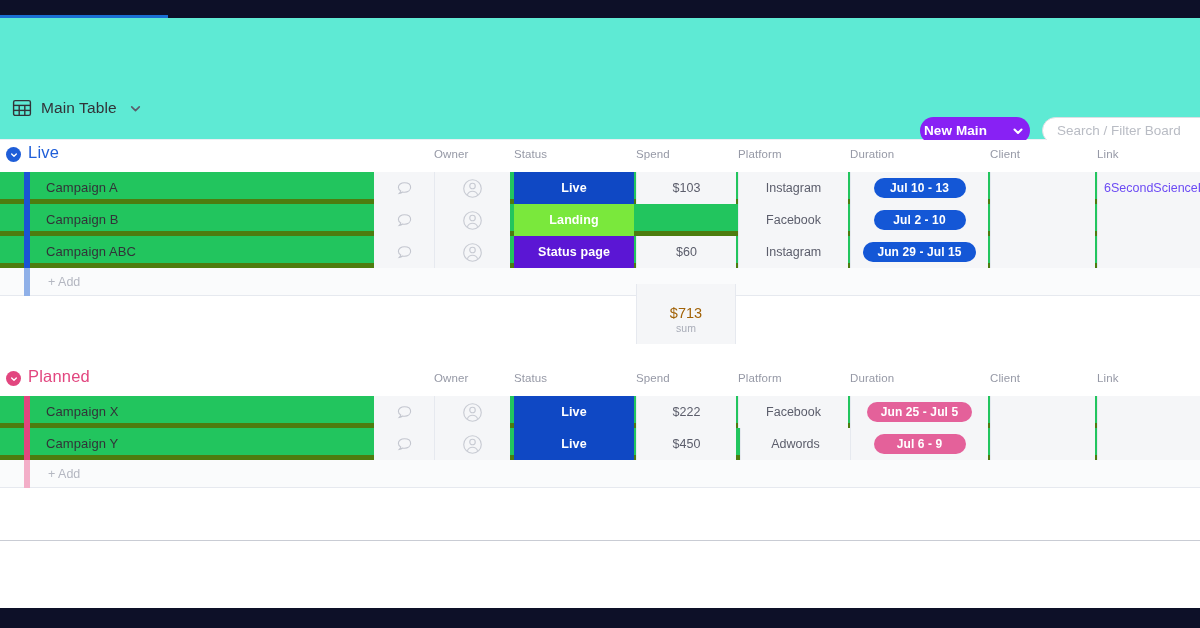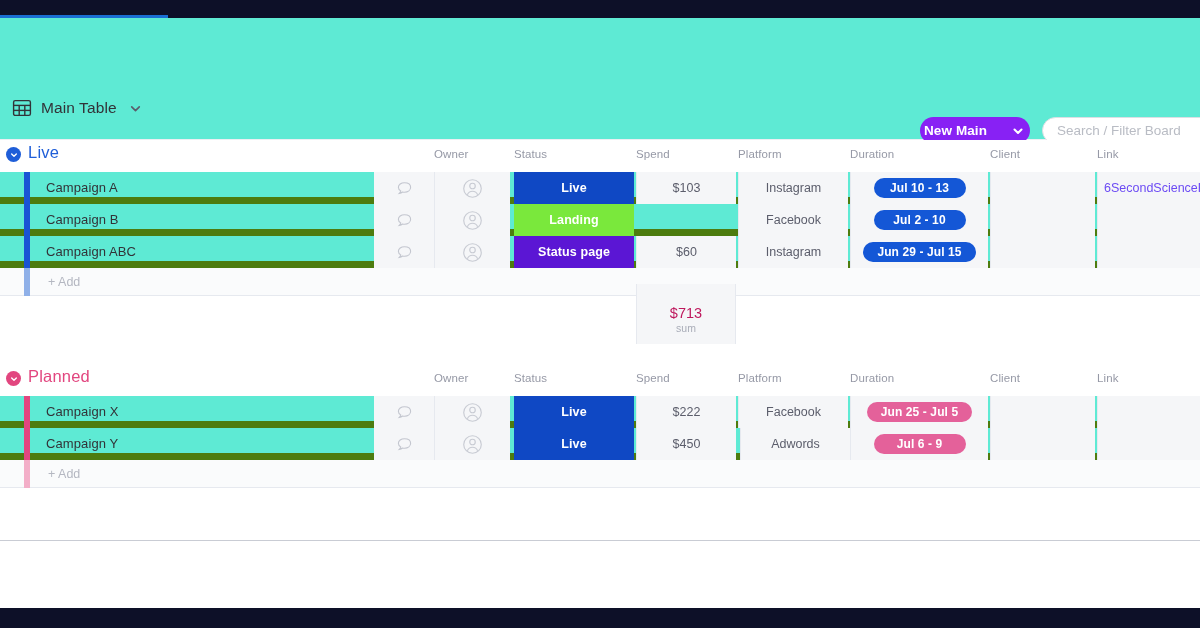--- a/index.html
+++ b/index.html
@@ -175,22 +175,22 @@
     letter-spacing: .1px;
     cursor: pointer;
   }
 
   
   .rows { position: relative; }
 
   .row {
     position: relative;
     height: 32px;
-    background: #5eead4;
-    border-bottom: 7px solid #4d7c0f;
+    background: #22c55e;
+    border-bottom: 5px solid #4d7c0f;
     padding-left: 17px;
   }
   .row-accent {
     position: absolute;
     left: 24px; top: 0;
     width: 6px;
     height: 32px;
   }
   .row-name {
     position: absolute;
@@ -287,21 +287,21 @@
     top: 0;
     height: 48px;
     background: #f5f6f8;
     display: flex;
     flex-direction: column;
     align-items: center;
     justify-content: center;
     border-left: 1px solid #e6e9ef;
     border-right: 1px solid #e6e9ef;
   }
-  .sum-value { font-size: 14.5px; color: #be185d; line-height: 1.15; }
+  .sum-value { font-size: 14.5px; color: #a16207; line-height: 1.15; }
   .sum-label { font-size: 10.5px; color: #a9adb8; line-height: 1.3; }
 
   .sum-spacer {
     position: absolute;
     top: -12px;
     height: 12px;
     background: #f5f6f8;
     border-left: 1px solid #e6e9ef;
     border-right: 1px solid #e6e9ef;
   }

